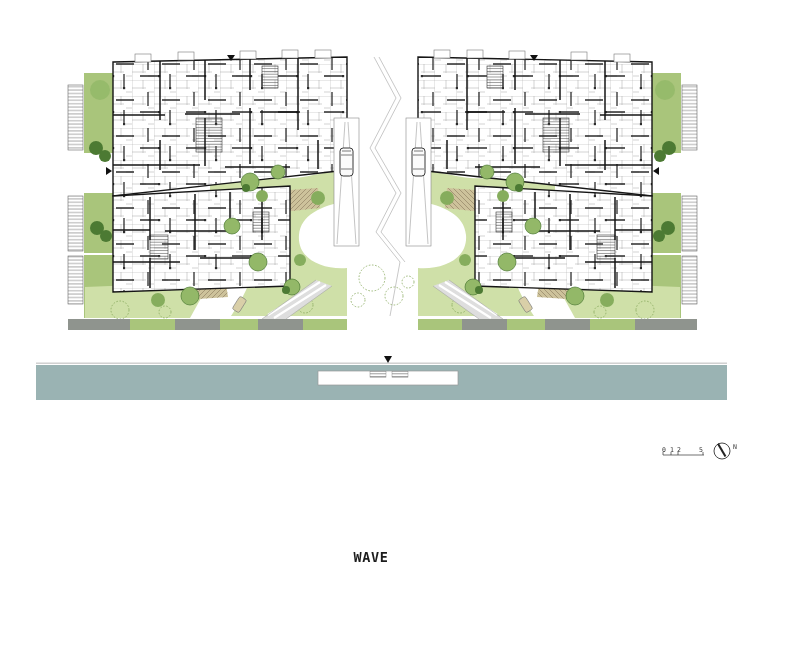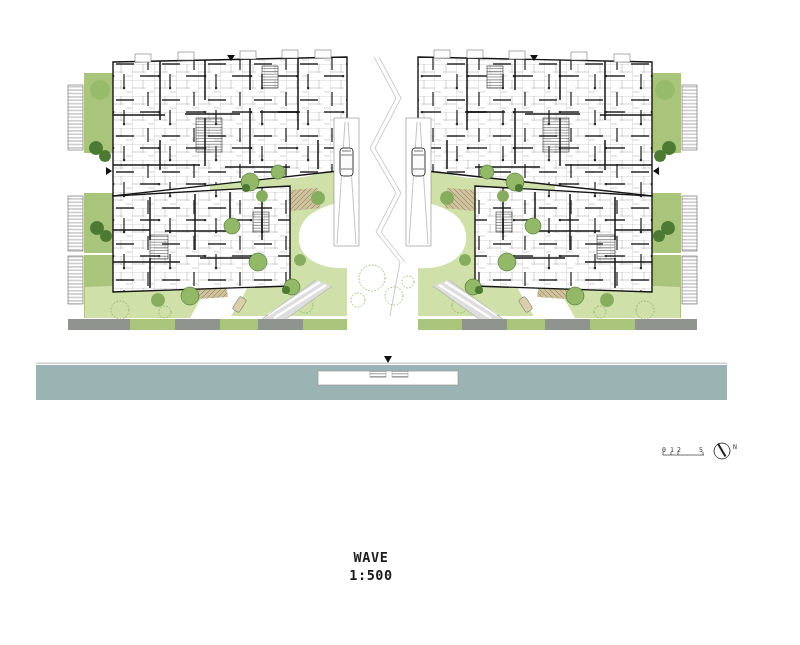--- a/index.html
+++ b/index.html
@@ -208,16 +208,15 @@
 
   <g>
     <circle cx="722" cy="451" r="8" fill="none" stroke="#333" stroke-width="0.9"></circle>
     <path d="M725.5,456.5 L718,443.8" stroke="#222" stroke-width="2.1"></path>
     <text x="733" y="449" font-size="6.5" fill="#333">N</text>
   </g>
 </svg>
 
 <div class="title-block">
   <span class="line">WAVE</span>
-  <span class="line">1:500</span>
 </div>
 
 </div>
 
 </body></html>

